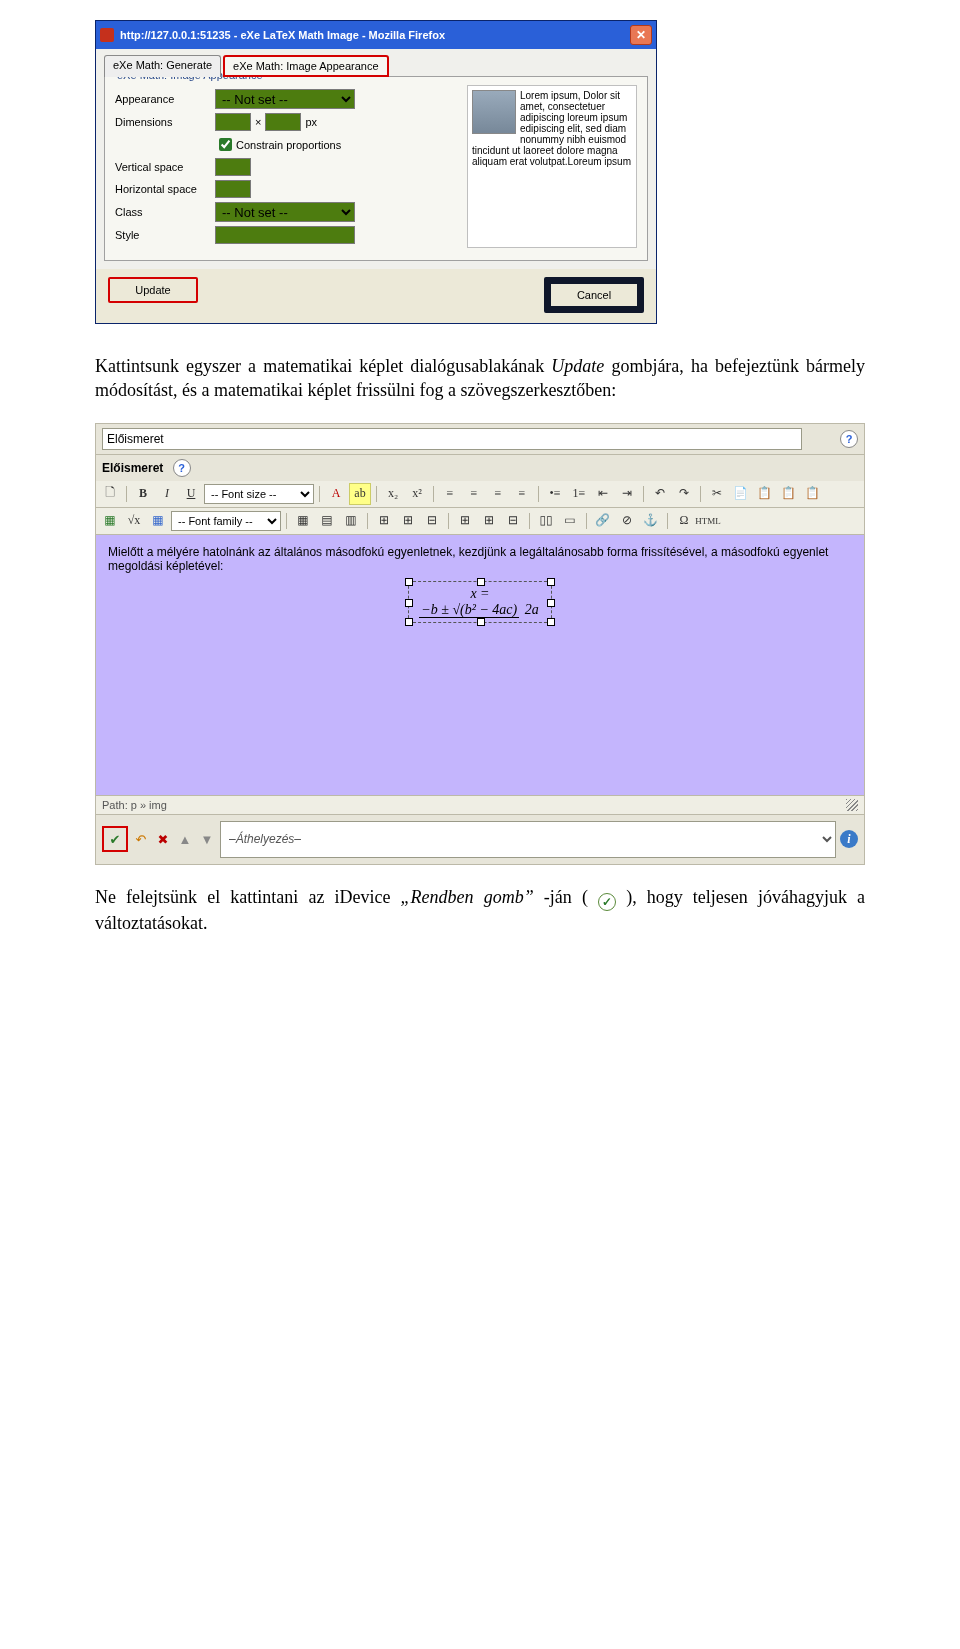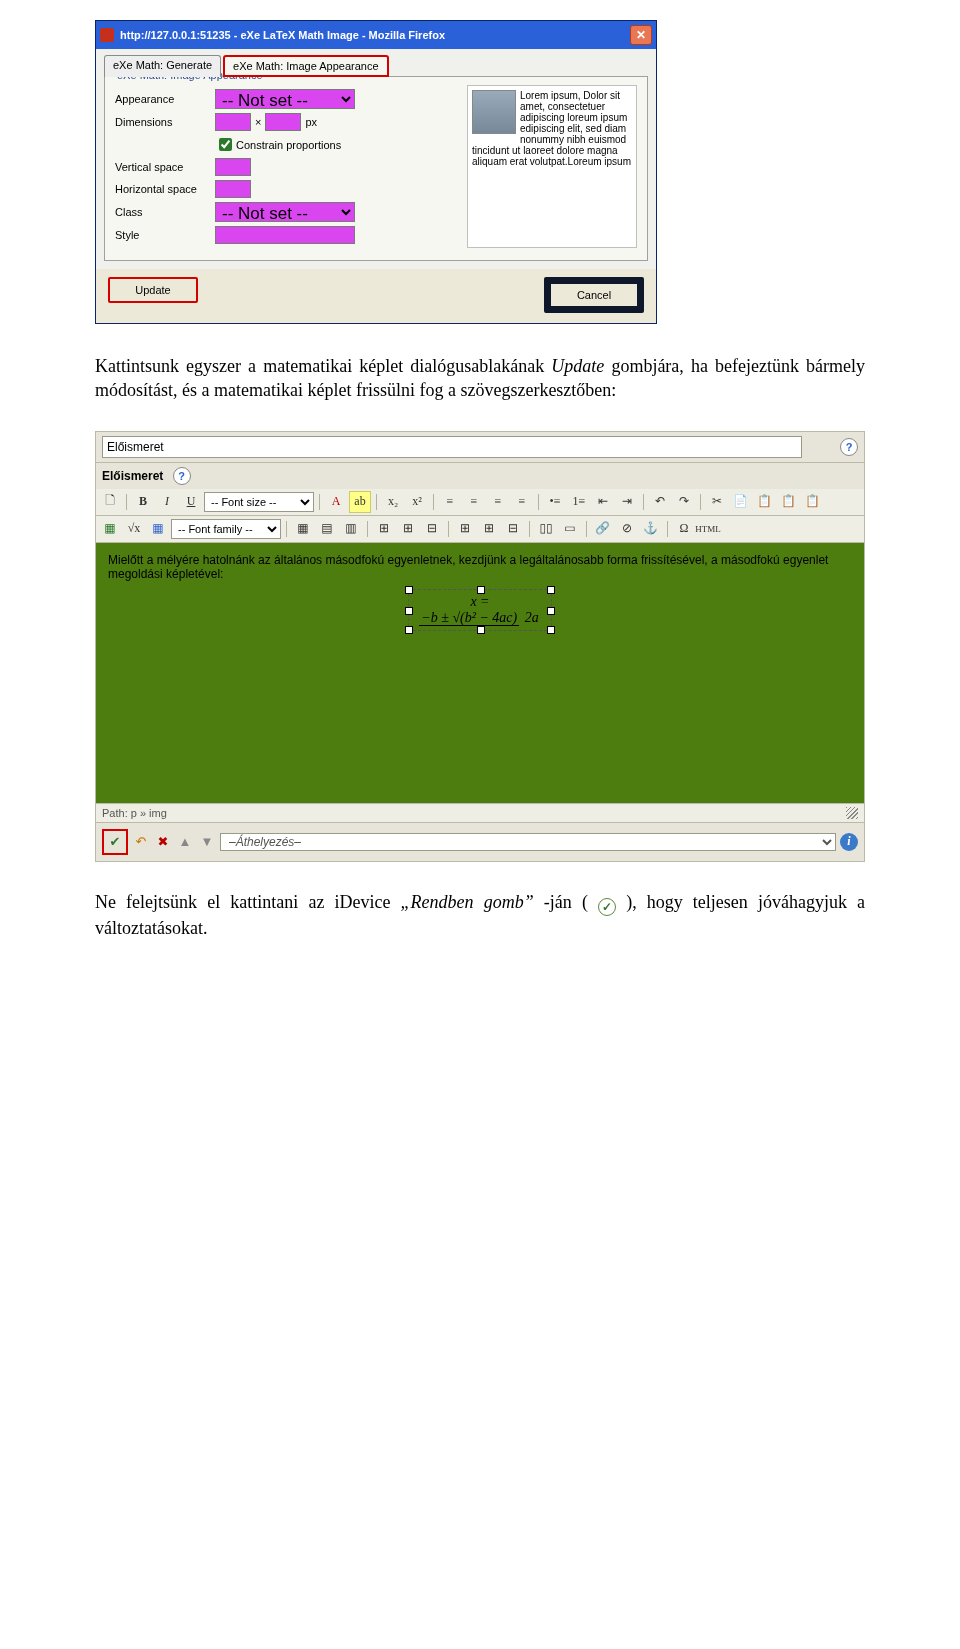--- a/index.html
+++ b/index.html
@@ -103,23 +103,23 @@
   }
   .row {
     display: flex;
     align-items: center;
     margin: 4px 0;
   }
   .row label.l { width: 100px; }
   .txt, select.sel {
     border: 1px solid #7a7a7a;
     height: 18px;
-    background: #d946ef;
+    background: #4d7c0f;
     font-family: Tahoma, Arial, sans-serif;
-    font-size: 17px;
+    font-size: 13px;
     padding: 0 2px;
     box-sizing: border-box;
   }
   select.sel { height: 20px; width: 140px; }
   .tiny { width: 36px; }
   .ck { margin-right: 4px; accent-color: #2a7a2a;}
   .preview-img {
     width: 42px; height: 42px;
     background: linear-gradient(#9ab, #789);
     float: left;
@@ -139,21 +139,21 @@
     background: #ece9d8;
     font-family: Tahoma, Arial, sans-serif;
     font-size: 11px;
     border-radius: 2px;
     display: inline-flex; align-items: center; justify-content: center;
     padding: 0 8px;
   }
   
   p.body {
     text-align: justify;
-    margin: 28px 0;
+    margin: 20px 0;
     line-height: 1.35;
   }
   .italic { font-style: italic; }
   
   .editor {
     width: 770px;
     font-family: Tahoma, Arial, sans-serif;
     font-size: 12px;
   }
   .ed-top {
@@ -215,21 +215,21 @@
     height: 20px;
     border: 1px solid #9a9a88;
     background: #fff;
     font-size: 11px;
     width: 110px;
     padding: 0 2px;
   }
   .ed-canvas {
     border: 1px solid #bcb9a8;
     border-top: none;
-    background: #4d7c0f;
+    background: #c4b5fd;
     min-height: 230px;
     padding: 10px 12px 20px 12px;
     font-family: Verdana, Arial, sans-serif;
     font-size: 12px;
     position: relative;
   }
   .formula-box {
     width: 130px;
     margin: 8px auto;
     border: 1px dashed #555;
@@ -274,21 +274,21 @@
     gap:4px;
   }
   .ibtn {
     width:18px;height:18px;
     display:inline-flex;align-items:center;justify-content:center;
     font-size:13px;
     cursor:pointer;
   }
   .move-sel {
     flex:1;
-    height:18px;
+    height:37px;
     border:1px solid #9a9a88;
     background:#fff;
     font-size:12px;
     font-style: italic;
     color:#555;
     padding: 0 4px;
   }
   .info {
     width:18px;height:18px;border-radius:50%;
     background:#3a7ac8;color:#fff;font-weight:bold;

